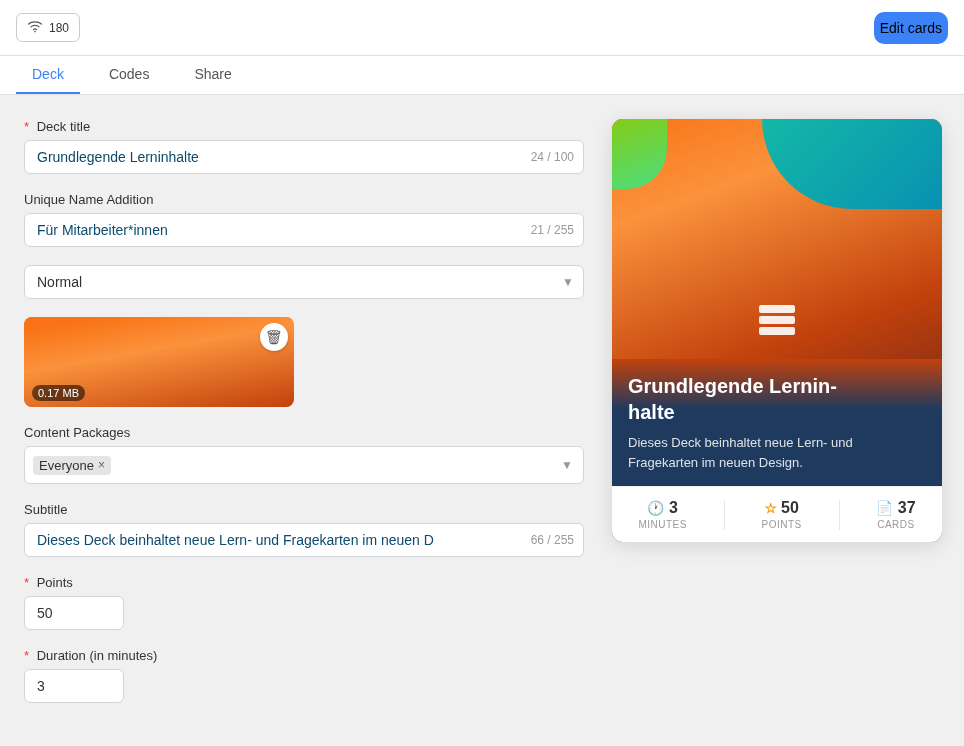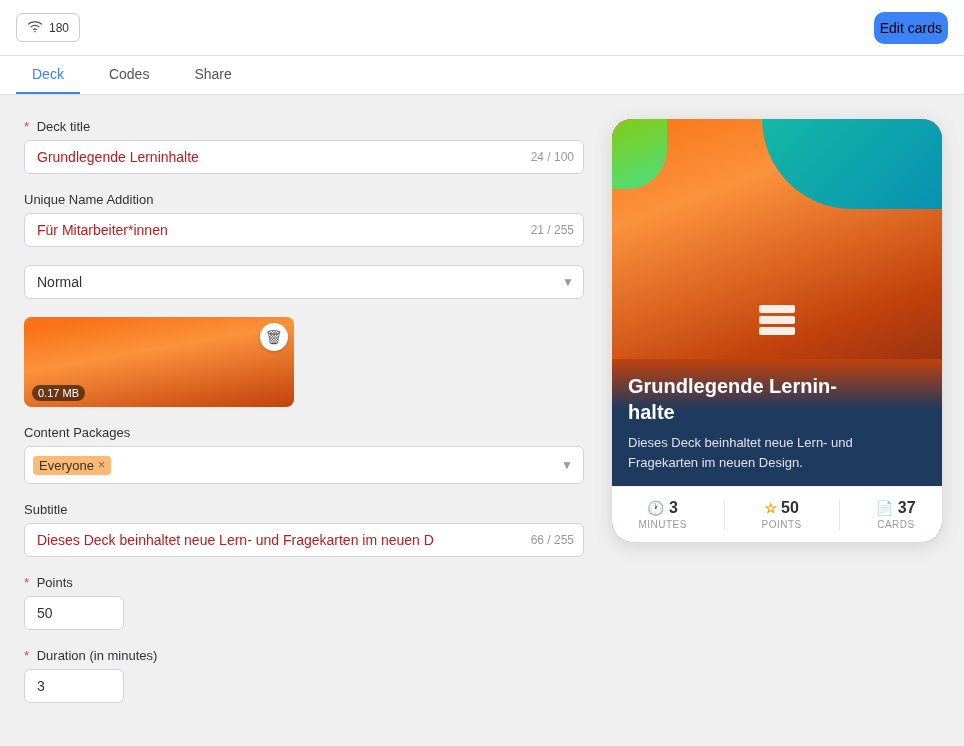--- a/index.html
+++ b/index.html
@@ -109,21 +109,21 @@
     .field-input-wrapper {
       position: relative;
     }
 
     .field-input {
       width: 100%;
       border: 1px solid #d1d5db;
       border-radius: 6px;
       padding: 8px 80px 8px 12px;
       font-size: 14px;
-      color: #b91c1c;
+      color: #0c4a6e;
       background: #fff;
       outline: none;
     }
 
     .char-count {
       position: absolute;
       right: 10px;
       top: 50%;
       transform: translateY(-50%);
       font-size: 12px;
@@ -203,21 +203,21 @@
       gap: 4px;
       border: 1px solid #d1d5db;
       border-radius: 6px;
       padding: 6px 36px 6px 8px;
       background: #fff;
       min-height: 38px;
       position: relative;
     }
 
     .tag {
-      background: #fdba74;
+      background: #e5e5e5;
       border-radius: 4px;
       padding: 2px 6px;
       font-size: 13px;
       color: #333;
       display: flex;
       align-items: center;
       gap: 4px;
     }
 
     .tag-remove {
@@ -251,21 +251,21 @@
     .preview-panel {
       flex: 1;
       display: flex;
       justify-content: center;
       align-items: flex-start;
       padding-left: 24px;
     }
 
     .deck-card {
       width: 330px;
-      border-radius: 20px;
+      border-radius: 11px;
       overflow: hidden;
       background: #b91c1c;
       box-shadow: 0 4px 20px rgba(0,0,0,0.12);
     }
 
     .deck-card-image {
       width: 100%;
       height: 240px;
       position: relative;
       overflow: hidden;

